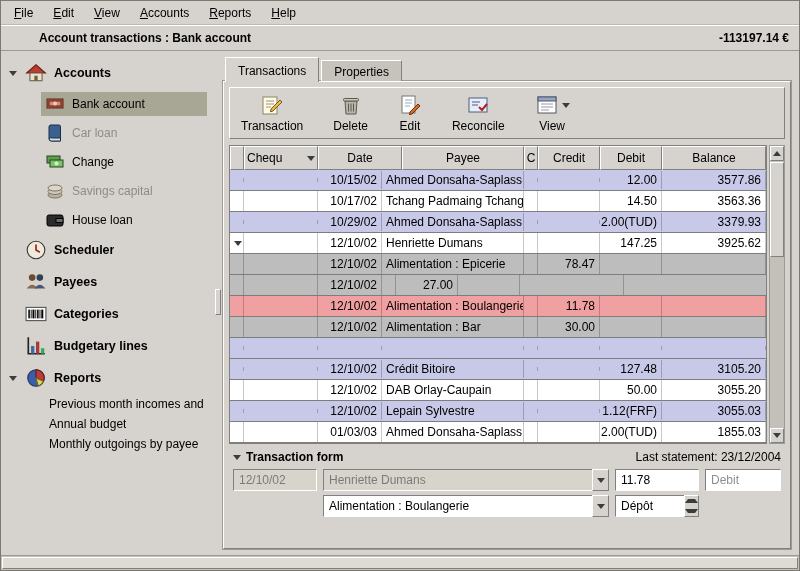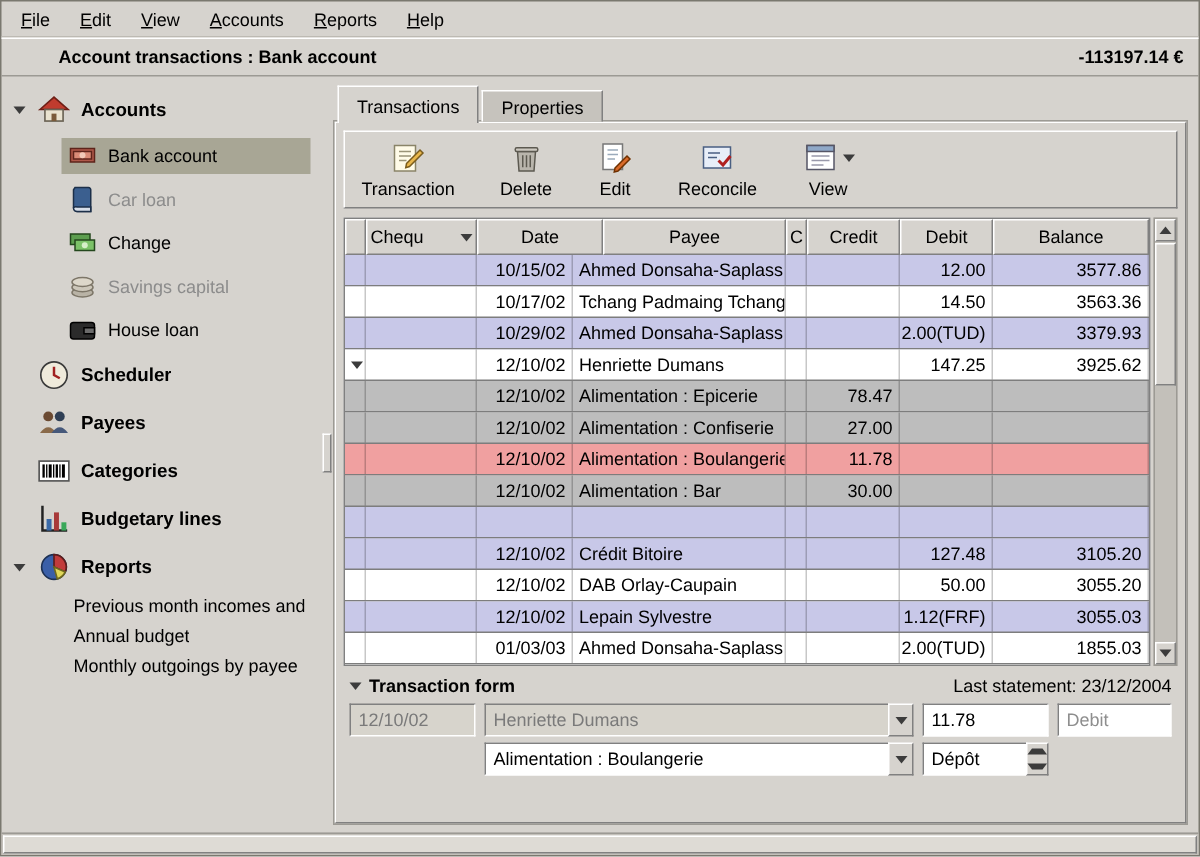--- a/index.html
+++ b/index.html
@@ -72,21 +72,21 @@
   .thead { display:flex; height:24px; flex:none; }
   .th { background:#d6d3ce; border:1px solid; border-color:#fff #808080 #808080 #fff; display:flex; align-items:center;
     justify-content:center; gap:3px; overflow:hidden; padding:0 2px; white-space:nowrap; flex:none; cursor:default; }
   .th .sort-arrow { margin-left:auto; }
   .tbody { flex:1; overflow:hidden; }
   .tr { display:flex; height:21px; border-bottom:1px solid #7d7d7d; cursor:default; }
   .td { padding:2px 4px; overflow:hidden; white-space:nowrap; border-right:1px solid rgba(0,0,0,0.22); flex:none;
     display:flex; align-items:center; }
   .td.num { justify-content:flex-end; }
   .td.ctr { justify-content:flex-end; }
-  .row-lavender { background:#c8c8e8; }
+  .row-lavender { background:#c8c8e8;align-items:center; }
   .row-white { background:#ffffff; }
   .row-gray { background:#bdbdbd; }
   .row-pink { background:#f0a0a0; }
 
   
   .vscroll { width:16px; flex:none; margin-left:2px; display:flex; flex-direction:column; background:#c3c0ba;
     border:1px solid #9c9a94; }
   .scroll-btn { height:15px; flex:none; background:#d6d3ce; border:1px solid; border-color:#fff #808080 #808080 #fff;
     display:flex; align-items:center; justify-content:center; }
   .trough { flex:1; position:relative; }
@@ -458,21 +458,20 @@
                   <div class="td col-payee" style="width: 150px; flex: 1 1 150px;">Alimentation : Epicerie</div>
                   <div class="td col-c" style="width: 14px;"></div>
                   <div class="td col-credit num" style="width: 62px;">78.47</div>
                   <div class="td col-debit num" style="width: 62px;"></div>
                   <div class="td col-balance num" style="width: 104px;"></div>
                 </div>
                 <div class="tr row-gray">
                   <div class="td col-expander" style="width: 14px;"></div>
                   <div class="td col-cheque" style="width: 74px;"></div>
                   <div class="td col-date ctr" style="width: 64px;">12/10/02</div>
-                  <div class="td col-payee" style="width: 150px; flex: 1 1 150px;">Alimentation : Confiserie</div>
                   <div class="td col-c" style="width: 14px;"></div>
                   <div class="td col-credit num" style="width: 62px;">27.00</div>
                   <div class="td col-debit num" style="width: 62px;"></div>
                   <div class="td col-balance num" style="width: 104px;"></div>
                 </div>
                 <div class="tr row-pink">
                   <div class="td col-expander" style="width: 14px;"></div>
                   <div class="td col-cheque" style="width: 74px;"></div>
                   <div class="td col-date ctr" style="width: 64px;">12/10/02</div>
                   <div class="td col-payee" style="width: 150px; flex: 1 1 150px;">Alimentation : Boulangerie</div>

